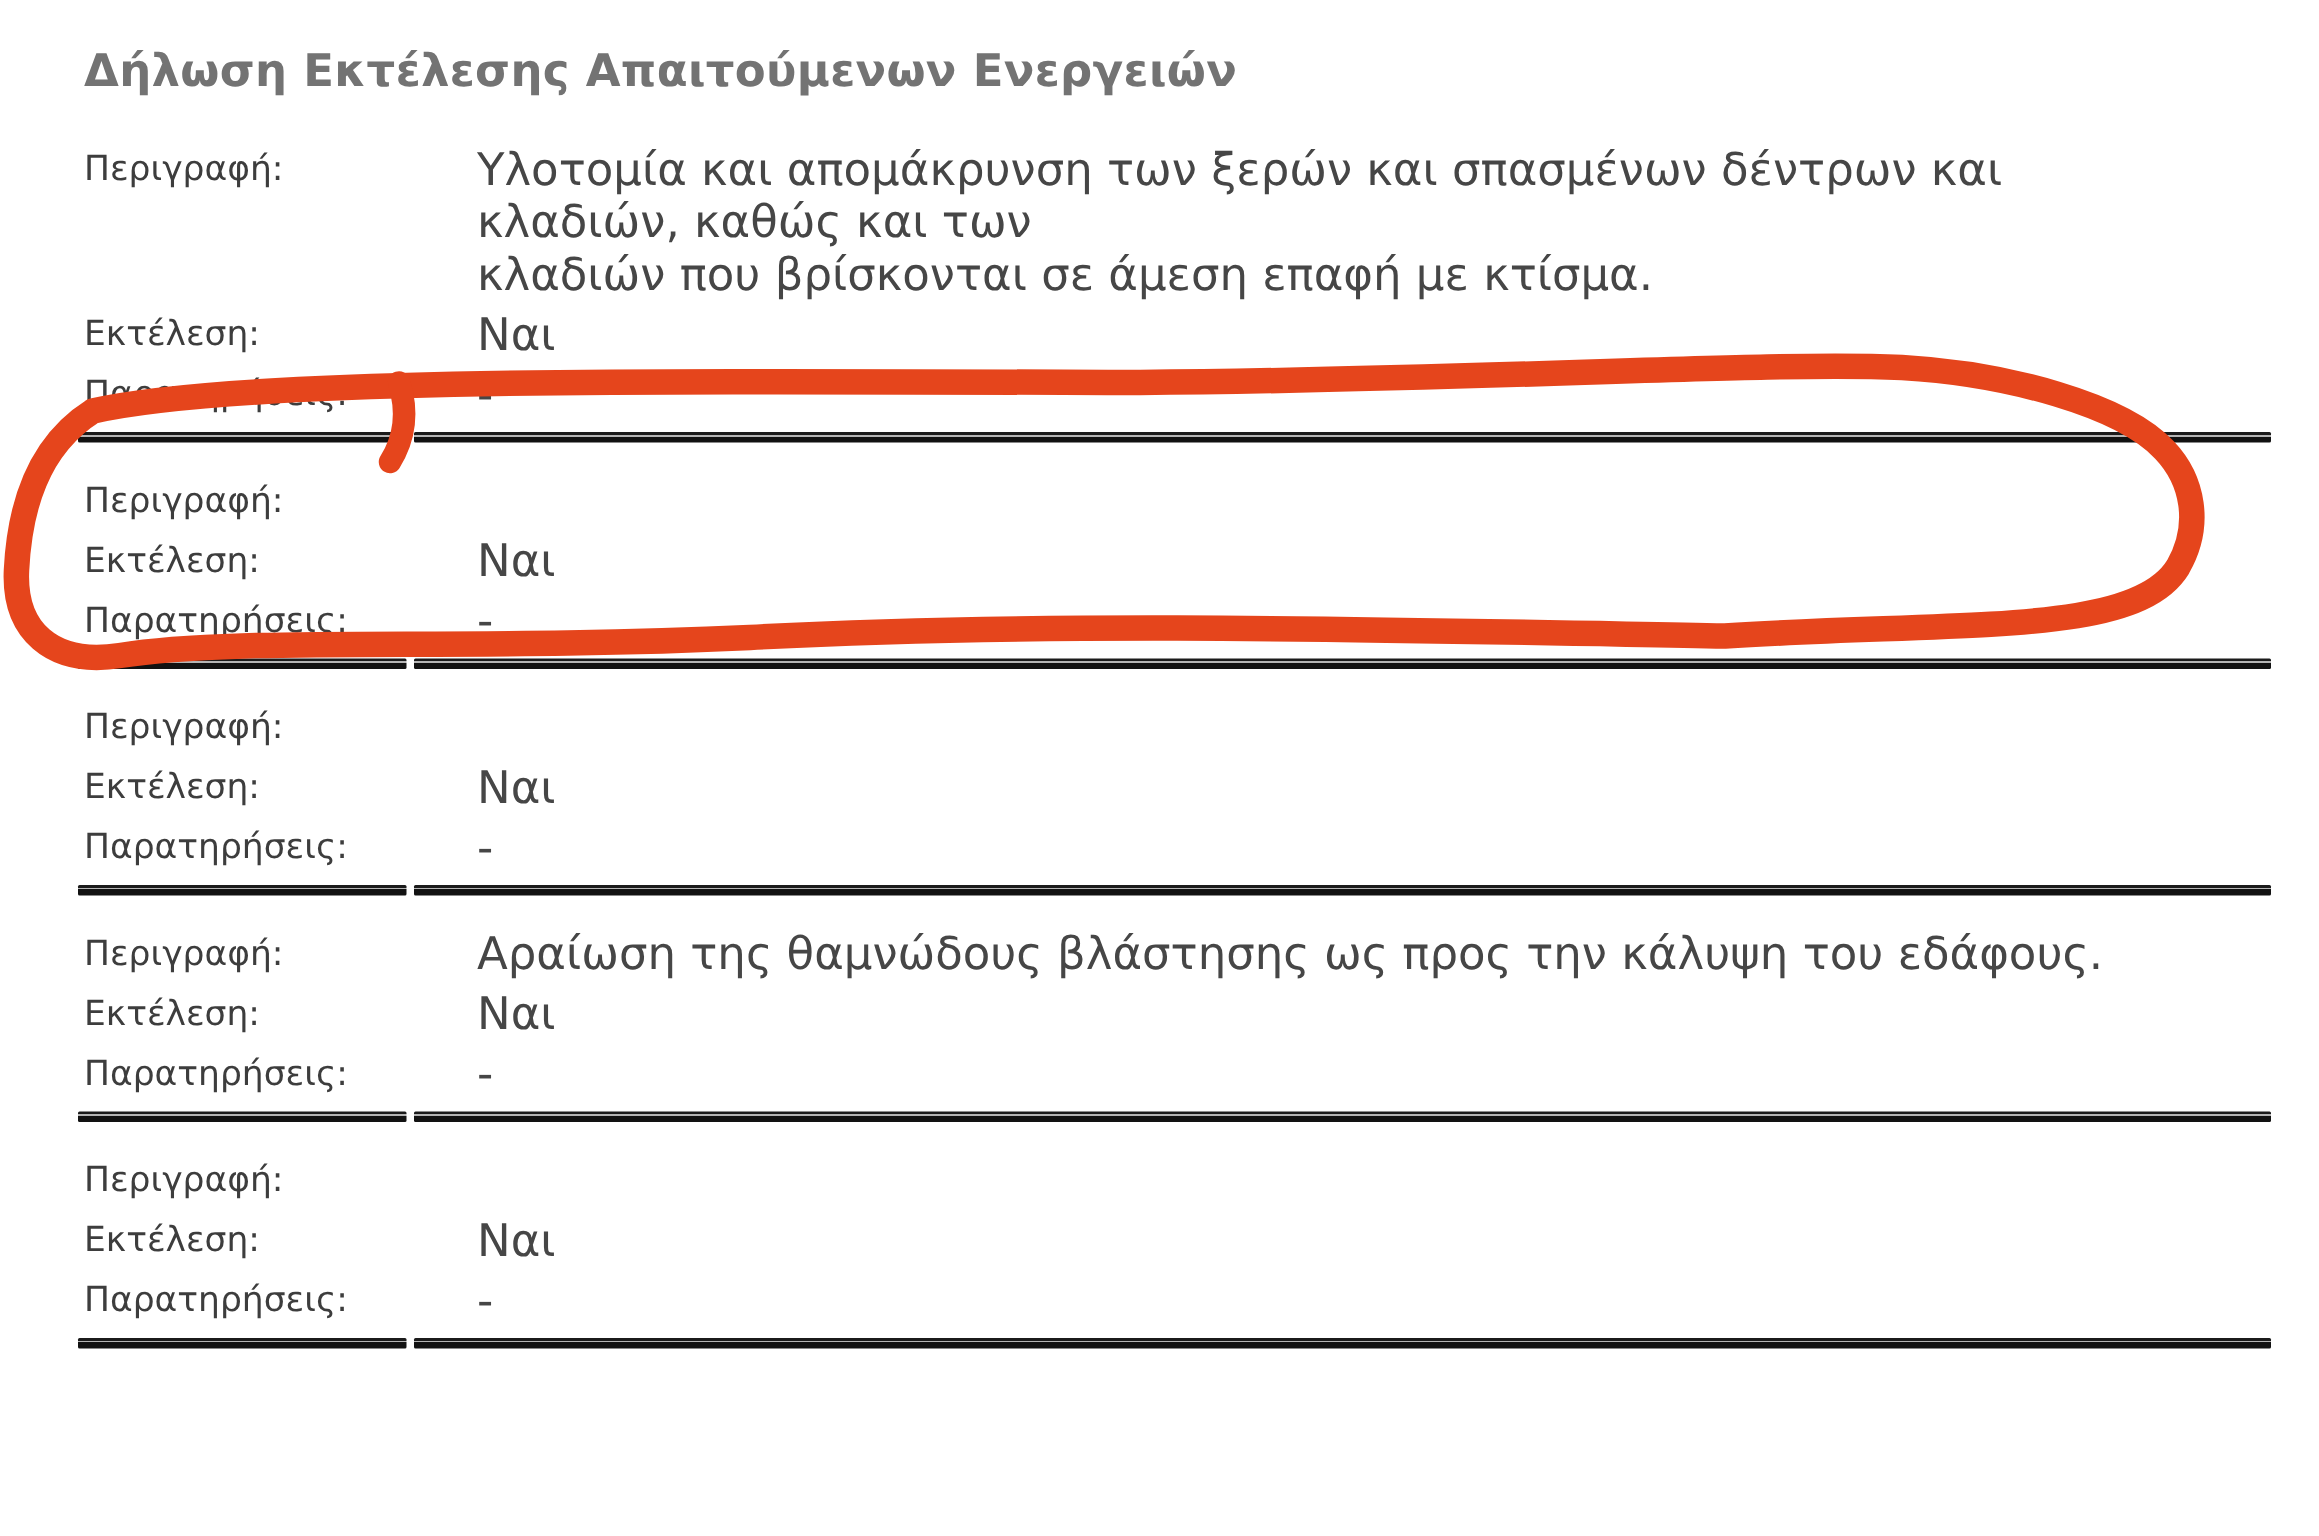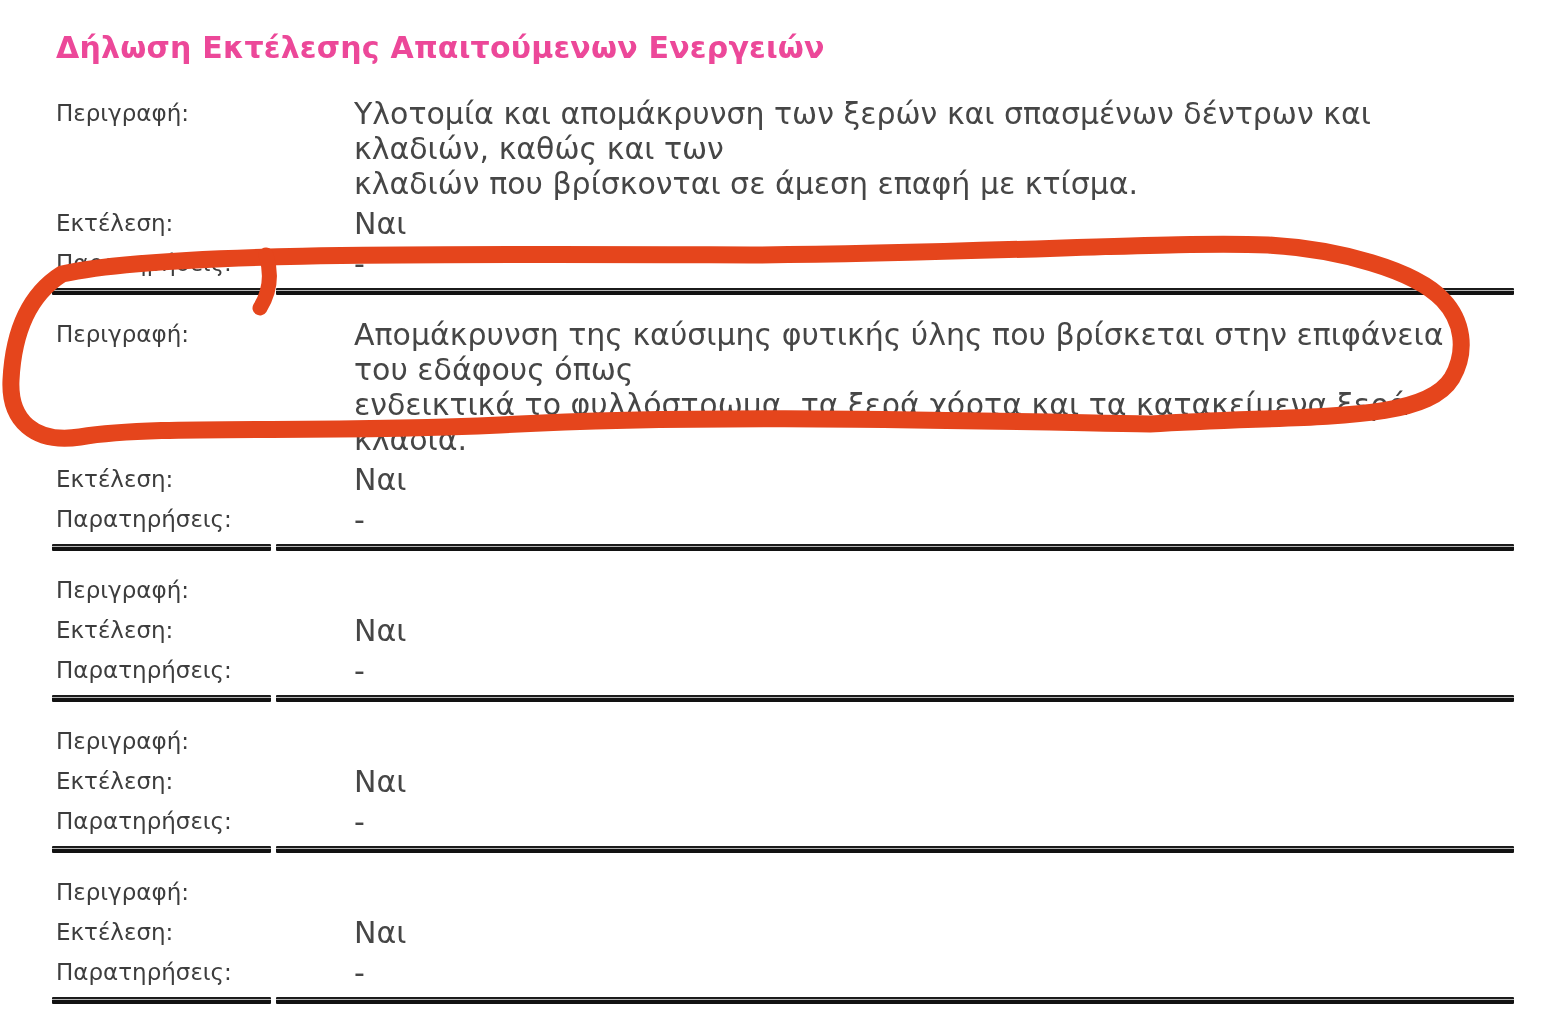--- a/index.html
+++ b/index.html
@@ -22,31 +22,30 @@
     position: absolute;
     left: 52px;
     top: 0;
     width: 1462px;
   }
   .page-title {
     margin: 0;
     padding: 30px 0 24px 4px;
     font-size: 30px;
     font-weight: 700;
-    color: #ec4899;
+    color: #737373;
     letter-spacing: 0.2px;
   }
   .section { padding: 22px 0 2px 0; }
   .section.first { padding-top: 7px; }
   .row {
     display: grid;
     grid-template-columns: 262px 1fr;
     margin-bottom: 5px;
     padding-left: 4px;
-    gap: 36px;
   }
   .field-label {
     font-size: 23px;
     line-height: 35px;
     color: #3d3d3d;
   }
   .field-value {
     font-size: 30px;
     line-height: 35px;
     color: #464646;
@@ -102,22 +101,20 @@
       </div>
     </div>
     <div class="divider">
       <div class="seg seg-1"></div>
       <div class="seg seg-2"></div>
     </div>
 
     <div class="section">
       <div class="row">
         <div class="field-label">Περιγραφή:</div>
-        <div class="field-value">Απομάκρυνση της καύσιμης φυτικής ύλης που βρίσκεται στην επιφάνεια του εδάφους όπως
-ενδεικτικά το φυλλόστρωμα, τα ξερά χόρτα και τα κατακείμενα ξερά κλαδιά.</div>
       </div>
       <div class="row">
         <div class="field-label">Εκτέλεση:</div>
         <div class="field-value">Ναι</div>
       </div>
       <div class="row">
         <div class="field-label">Παρατηρήσεις:</div>
         <div class="field-value">-</div>
       </div>
     </div>
@@ -140,20 +137,21 @@
       </div>
     </div>
     <div class="divider">
       <div class="seg seg-1"></div>
       <div class="seg seg-2"></div>
     </div>
 
     <div class="section">
       <div class="row">
         <div class="field-label">Περιγραφή:</div>
+        <div class="field-value">Αραίωση της θαμνώδους βλάστησης ως προς την κάλυψη του εδάφους.</div>
       </div>
       <div class="row">
         <div class="field-label">Εκτέλεση:</div>
         <div class="field-value">Ναι</div>
       </div>
       <div class="row">
         <div class="field-label">Παρατηρήσεις:</div>
         <div class="field-value">-</div>
       </div>
     </div>

